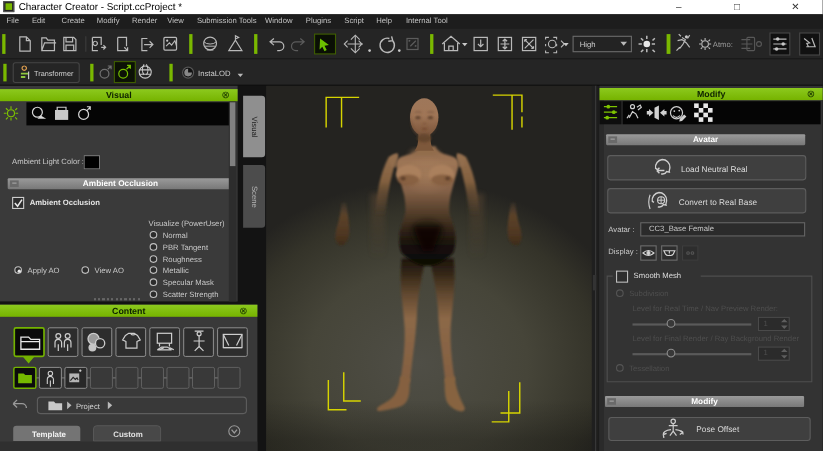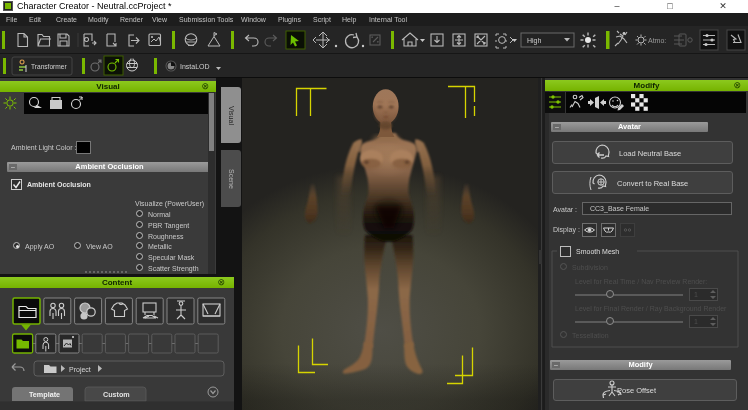--- a/index.html
+++ b/index.html
@@ -49,21 +49,21 @@
     background:linear-gradient(to bottom, rgba(0,0,0,0) 86%, rgba(16,16,14,0.30) 97%), radial-gradient(ellipse 66% 50% at 46% 76%, #4f4e46 0%, #464539 50%, #343329 82%, #242320 100%); }
   svg { position:absolute; overflow:visible; }
 </style>
 </head>
 <body>
 <div id="page">
   <div id="titlebar" class="abs">
     <span class="ticon">
         <i></i>
       </span>
-    <span class="ttext">Character Creator - Neutral.ccProject *</span>
+    <span class="ttext">Character Creator - Script.ccProject *</span>
     <span class="wbtn" style="left:612px;">–</span>
     <span class="wbtn" style="left:665px;">□</span>
     <span class="wbtn" style="left:718px;">✕</span>
   </div>
   <div id="menubar" class="abs">
     <span style="left:6px;">File</span>
     <span style="left:29px;">Edit</span>
     <span style="left:56px;">Create</span>
     <span style="left:88px;">Modify</span>
     <span style="left:120px;">Render</span>
@@ -455,27 +455,27 @@
           <rect x="86" y="16" width="4.2" height="4.2"></rect>
           <rect x="94.4" y="16" width="4.2" height="4.2"></rect>
           <rect x="90.2" y="20.2" width="4.2" height="4.2"></rect>
           <rect x="98.6" y="20.2" width="4.2" height="4.2"></rect>
           <rect x="86" y="24.4" width="4.2" height="4.2"></rect>
           <rect x="94.4" y="24.4" width="4.2" height="4.2"></rect>
           <rect x="90.2" y="28.6" width="4.2" height="4.2"></rect>
           <rect x="98.6" y="28.6" width="4.2" height="4.2"></rect>
         </g>
     </svg>
-    <div class="secbar" style="left:6px; top:44px; width:157px;"><span class="minus">–</span>Avatar</div>
+    <div class="secbar" style="left:6px; top:44px; width:181px;"><span class="minus">–</span>Avatar</div>
     <div class="btn" style="left:7px; top:63px; width:181px; height:23px;"></div>
     <svg width="22" height="20" viewBox="0 0 22 20" style="left:48px; top:65px;" fill="none" stroke="#cfcfcf" stroke-width="1.2">
       <path d="M9,2 a7,7 0 0 1 7,7 c0,2 -1,3 -0.5,4.5 l-2.5,-0.5 c-1,2 -3,2.5 -5,2 M9,2 a7,7 0 0 0 -6,8 l1.5,1"></path>
       <path d="M4,12 h7 m-7,0 l2.5,-2.5 M4,12 l2.5,2.5" stroke-width="1.3"></path>
     </svg>
-    <span class="lbl" style="left:74px; top:71px; font-size:7.5px; color:#dcdcdc;">Load Neutral Base</span>
+    <span class="lbl" style="left:74px; top:71px; font-size:7.5px; color:#dcdcdc;">Load Neutral Real</span>
     <div class="btn" style="left:7px; top:93px; width:181px; height:23px;"></div>
     <svg width="24" height="20" viewBox="0 0 24 20" style="left:44px; top:95px;" fill="none" stroke="#cfcfcf" stroke-width="1.2">
       <path d="M10,2 a7,7 0 0 1 7,7 c0,2 -1,3 -0.5,4.5 l-2.5,-0.5 c-1,2 -3,2.5 -5,2 M10,2 a7,7 0 0 0 -6,8 l1.5,1"></path>
       <path d="M2,4 c-1.5,4 -1.5,9 0,13" stroke-width="1"></path>
       <circle cx="12" cy="9" r="3.2" stroke-width="1"></circle>
         <path d="M8.8,9 h6.4 M12,5.8 v6.4" stroke-width="0.9"></path>
     </svg>
     <span class="lbl" style="left:72px; top:101px; font-size:7.5px; color:#dcdcdc;">Convert to Real Base</span>
     <span class="lbl" style="left:8px; top:128px;">Avatar :</span>
     <div class="abs" style="left:37px; top:124px; width:150px; height:13px; background:#2b2b2b; border:1px solid #666;">
@@ -530,15 +530,15 @@
     <span class="radio dimr" style="left:15px; top:253px;"></span>
       <span class="lbl dim" style="left:27px; top:254px;">Tessellation</span>
     <div class="secbar" style="left:5px; top:282px; width:181px;"><span class="minus">–</span>Modify</div>
     <div class="btn" style="left:8px; top:301px; width:184px; height:22px;"></div>
     <svg width="30" height="22" viewBox="0 0 30 22" style="left:52px; top:301px;" fill="none" stroke="#cfcfcf" stroke-width="1.1">
       <circle cx="15" cy="4" r="2"></circle>
         <path d="M15,6 v7 m-4,-5 h8 m-4,5 l-3,4 m3,-4 l3,4"></path>
       <path d="M6,16 a9,4.5 0 0 1 7,-4.5 m4,0 a9,4.5 0 0 1 7,4.5" stroke-width="1.2"></path>
       <path d="M6,16 l3,-1 m-3,1 l0.5,3 m17.5,-5 l-2.5,-1.5 m2.5,1.5 l-3,2" stroke-width="1.2"></path>
     </svg>
-    <span class="lbl" style="left:72px; top:308px; font-size:7.5px; color:#dcdcdc;text-align:center;">Pose Offset</span>
+    <span class="lbl" style="left:88px; top:308px; font-size:7.5px; color:#dcdcdc;text-align:center;">Pose Offset</span>
   </div>
 </div>
 
 </body></html>

